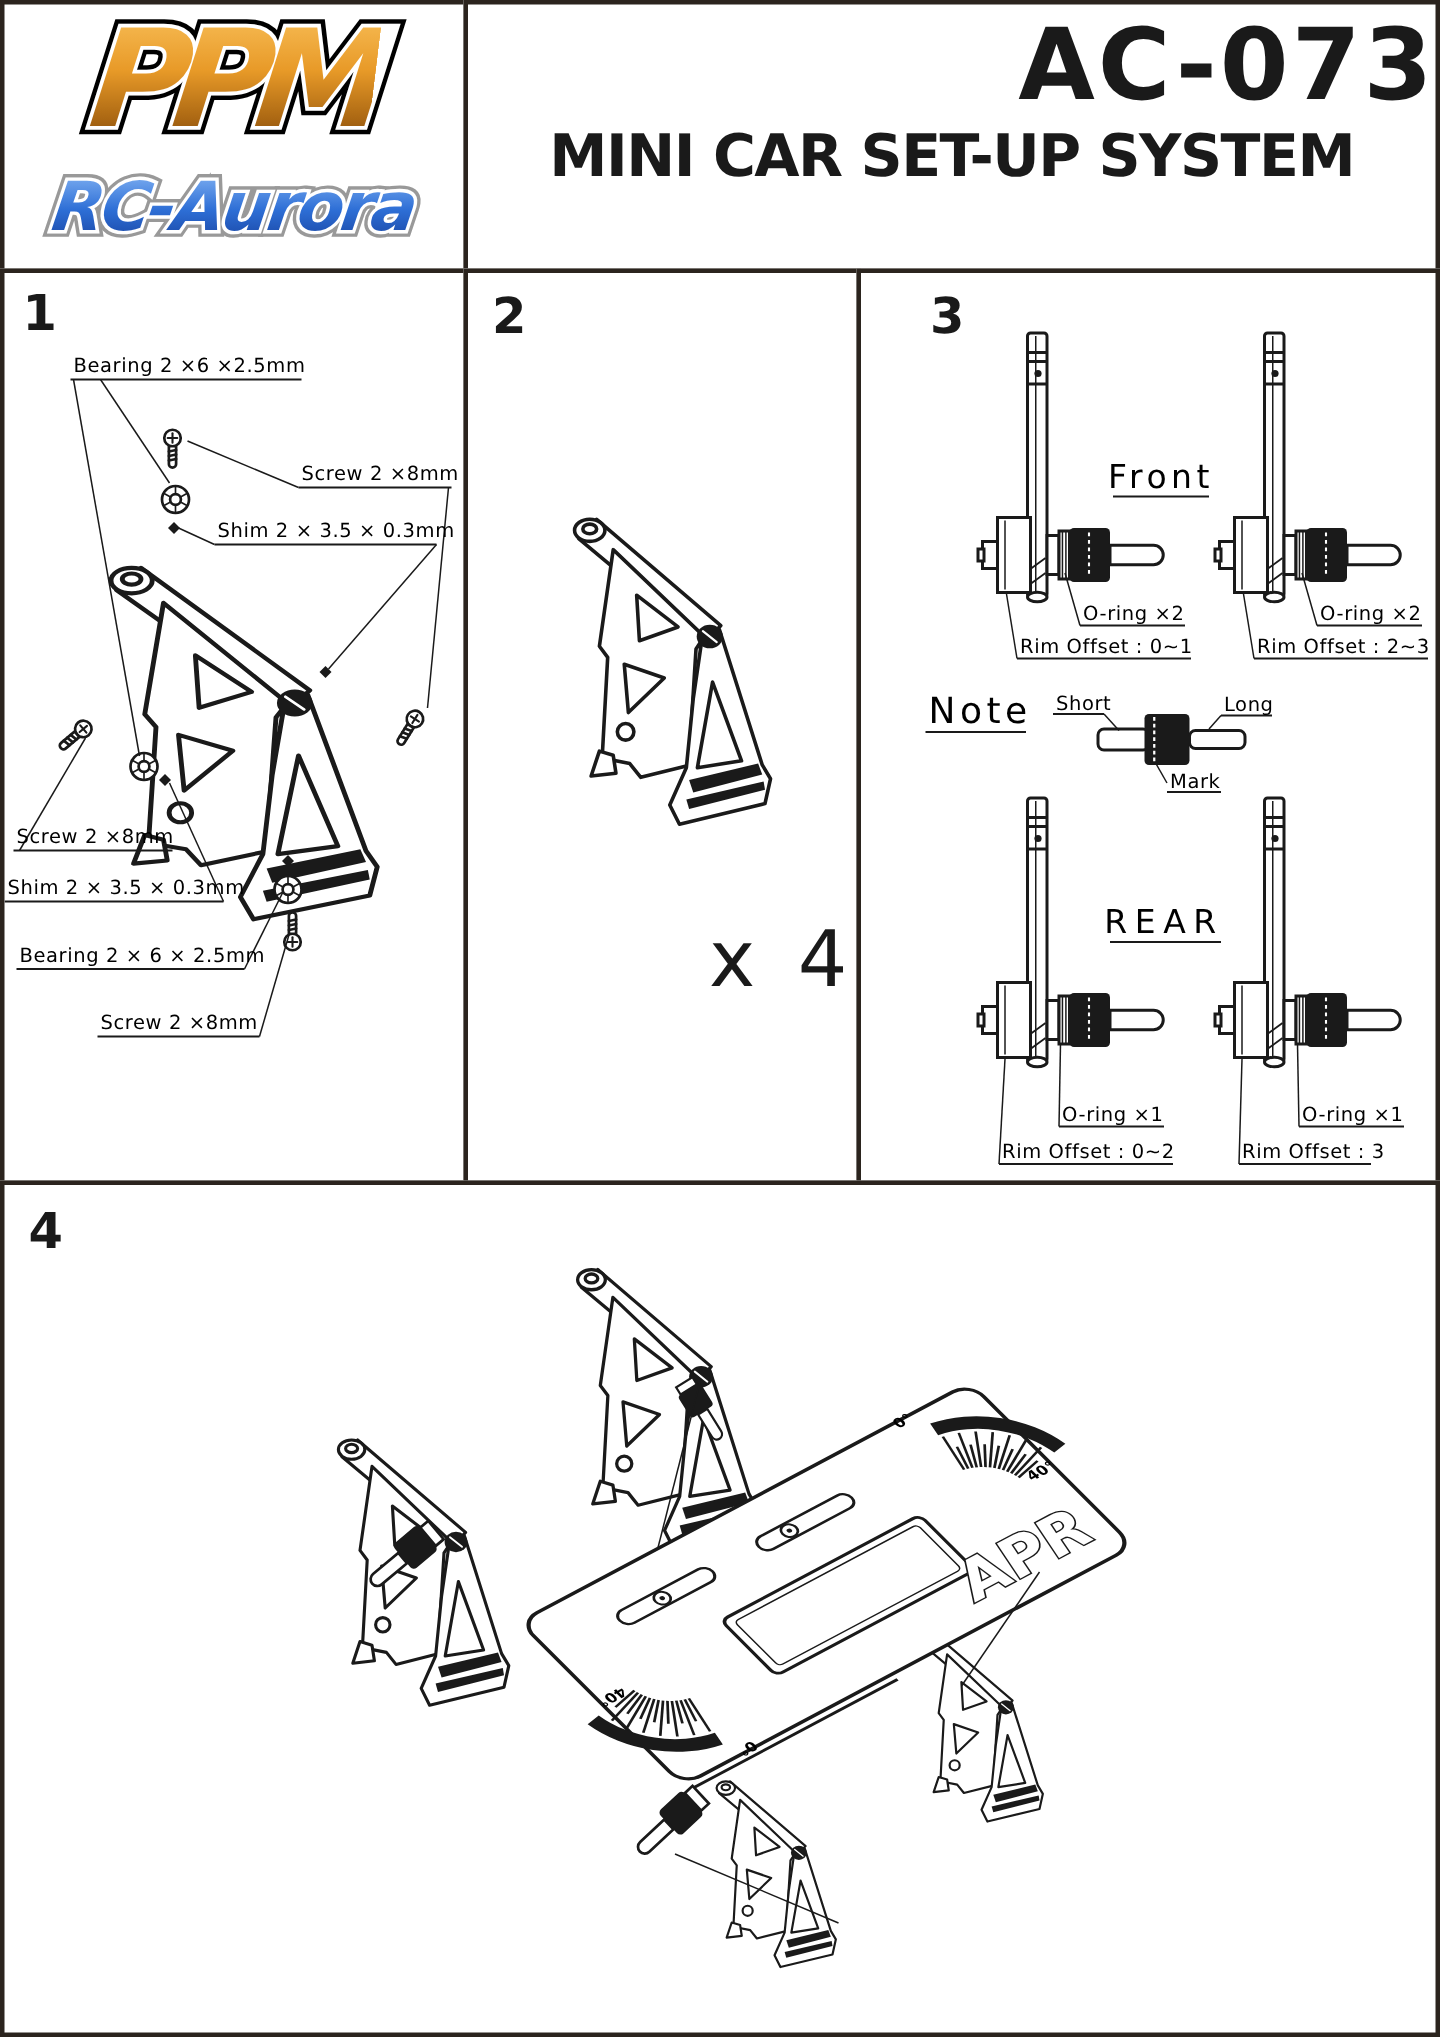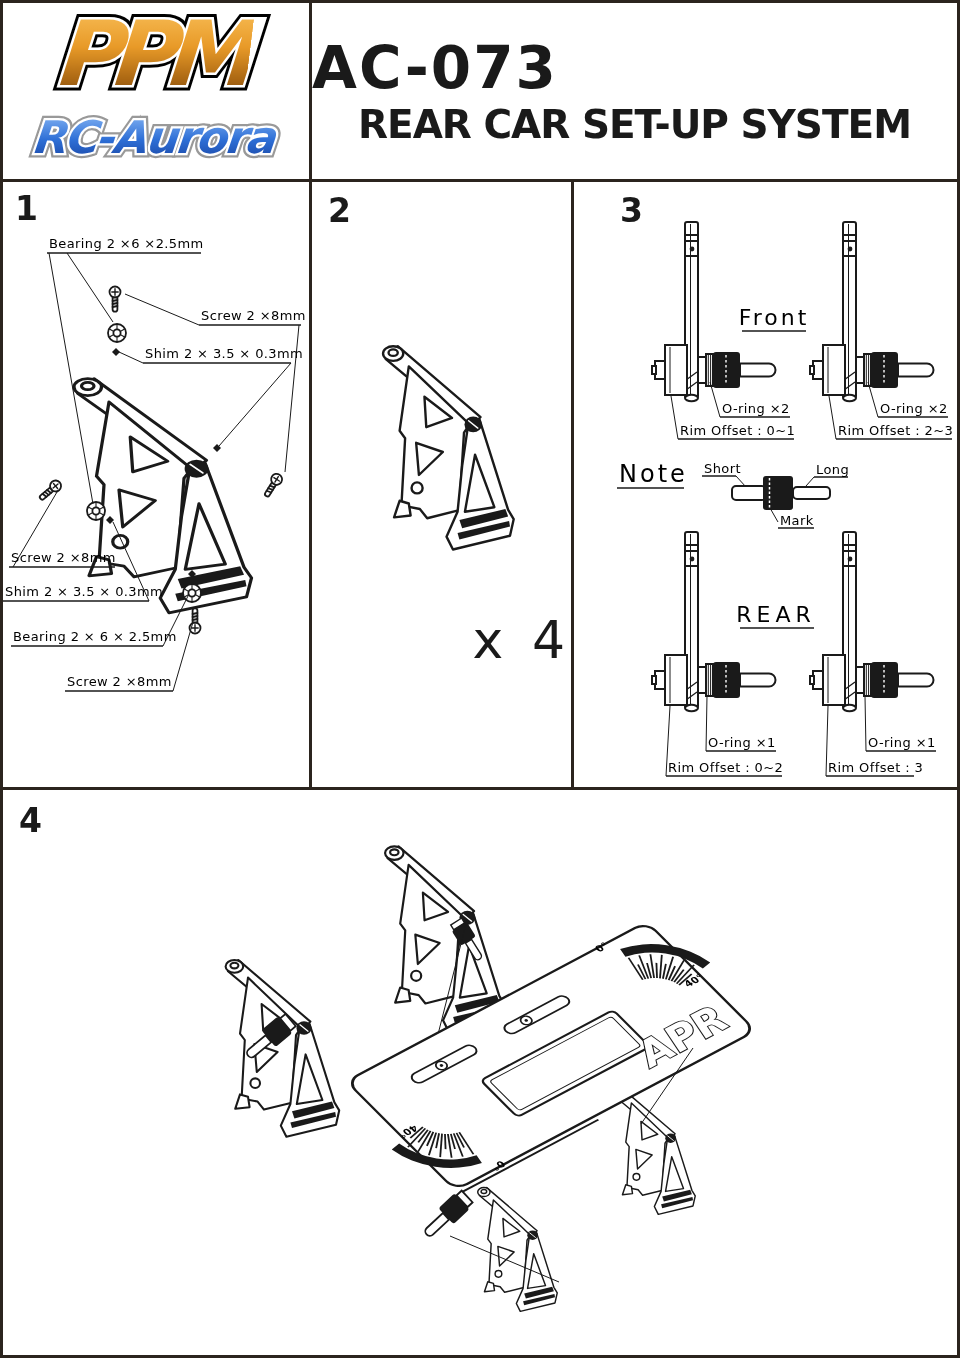--- a/index.html
+++ b/index.html
@@ -14,21 +14,21 @@
   #p4{left:0;top:787px;width:960px;height:571px;}
   .num{position:absolute;font-size:33px;font-weight:bold;line-height:1;}
   .p-svg{position:absolute;left:0;top:0;}
   svg text{font-family:"DejaVu Sans",sans-serif;}
   .lbl{font-size:13px;letter-spacing:.4px;}
   .ttl{font-size:22px;letter-spacing:3px;}
   .ttl-note{font-size:24px;letter-spacing:3px;}
   .ttl-rear{font-size:22px;letter-spacing:5px;}
   .tiny{font-size:10px;font-weight:bold;}
   
-  .code{margin-top:36px;text-align:left;font-size:58px;font-weight:bold;letter-spacing:2px;line-height:1;}
+  .code{margin-top:8px;text-align:right;font-size:66px;font-weight:bold;letter-spacing:2px;line-height:1;}
   .name{margin-top:8px;text-align:center;font-size:39px;font-weight:bold;letter-spacing:-1px;line-height:1;}
   
   .logo-stack{position:absolute;left:0;top:0;width:100%;height:100%;}
   .ppm,.aurora{position:absolute;left:50%;white-space:nowrap;line-height:1;}
   .ppm{top:6px;transform:translateX(-50%) skewX(-7deg);
        font-style:italic;font-weight:800;font-size:90px;letter-spacing:-11px;}
   .ppm.l1{-webkit-text-stroke:11px #000;color:#000;}
   .ppm.l2{-webkit-text-stroke:5px #fff;color:#fff;}
   .ppm.l3{background:linear-gradient(180deg,#f7bc55 0%,#e89a28 42%,#a86512 80%,#7c4a10 100%);
           -webkit-background-clip:text;background-clip:text;color:transparent;}
@@ -145,21 +145,21 @@
       <span class="ppm l2">PPM</span>
       <span class="ppm l3">PPM</span>
       <span class="aurora l1">RC-Aurora</span>
       <span class="aurora l2">RC-Aurora</span>
       <span class="aurora l3">RC-Aurora</span>
     </div>
   </div>
 
   <div class="panel" id="hr">
     <div class="code">AC-073</div>
-    <div class="name">REAR CAR SET-UP SYSTEM</div>
+    <div class="name">MINI CAR SET-UP SYSTEM</div>
   </div>
 
   <div class="panel" id="p1">
     <div class="num" style="left:12px;top:10px">1</div>
     <svg class="p-svg" width="306" height="605" viewBox="0 0 306 605">
       <use href="#stand" transform="translate(56,186) scale(1.25,1.06)"></use>
       <use href="#screw" transform="translate(104,104)"></use>
       <use href="#bearing" transform="translate(103,140)"></use>
       <use href="#shim" transform="translate(109,166)"></use>
       <use href="#screw" transform="translate(52,294) rotate(50)"></use>

